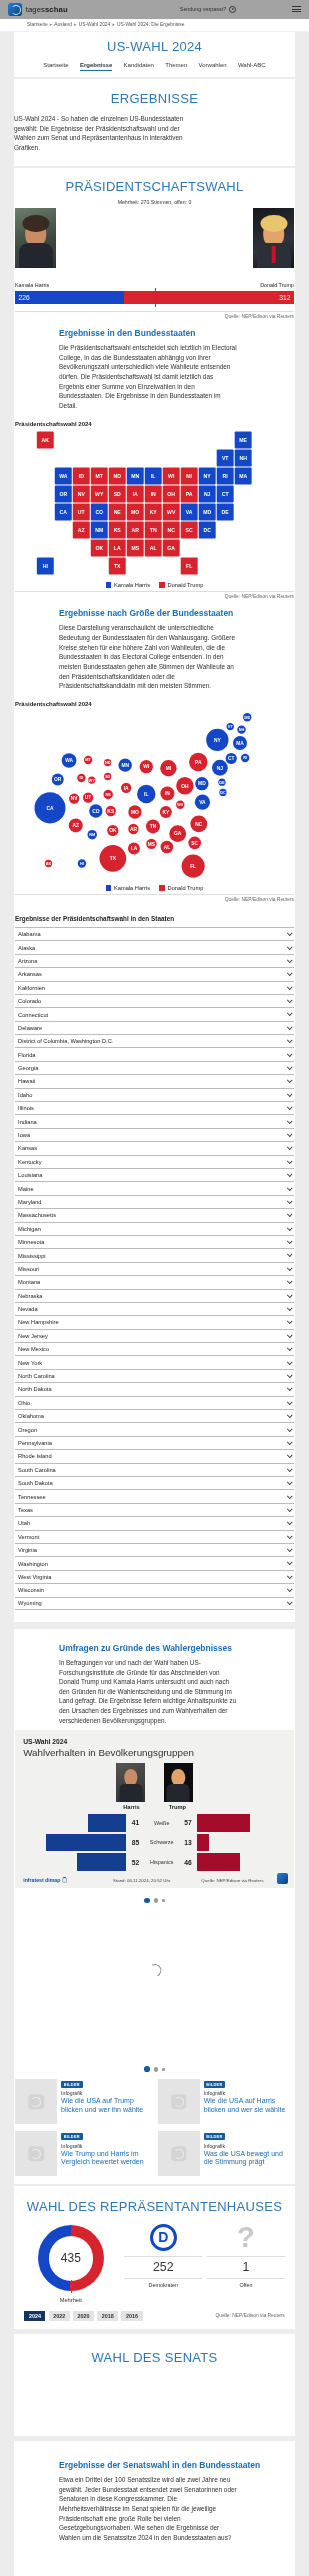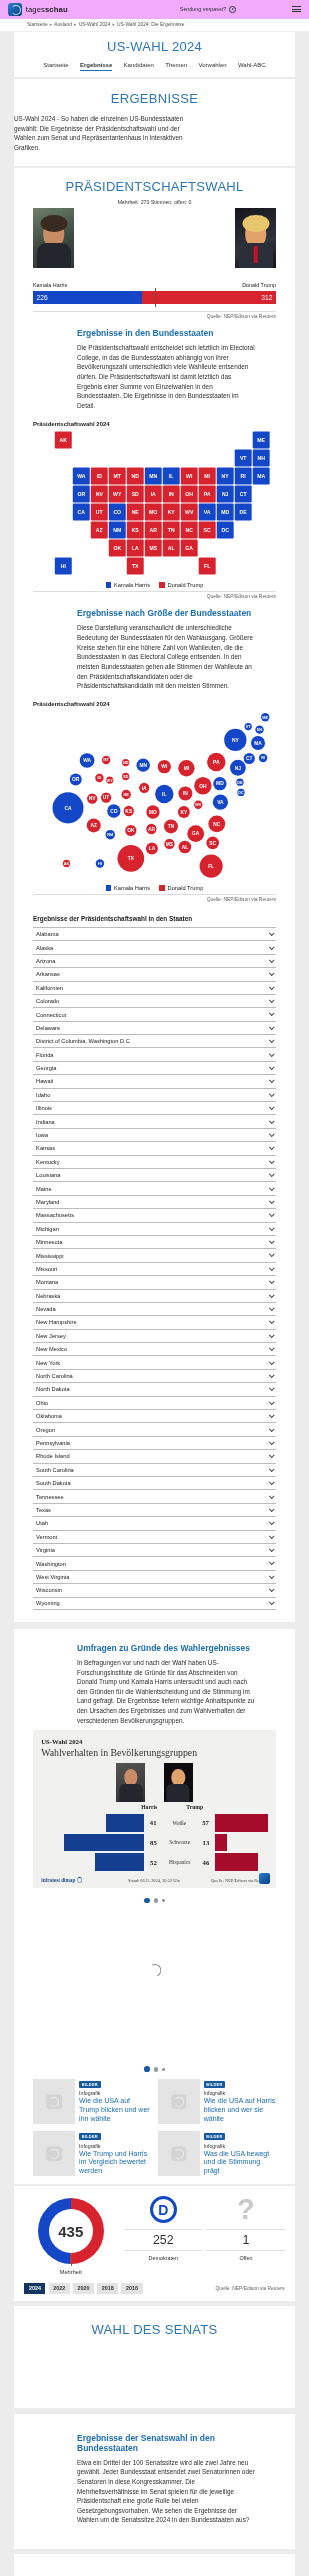--- a/index.html
+++ b/index.html
@@ -1,38 +1,38 @@
 <!DOCTYPE html>
 <html lang="de" style="font-size:8.2px"><head>
 <meta charset="utf-8">
 <style>
   * { margin:0; padding:0; box-sizing:border-box; }
   html,body { background:#ececec; }
   body { width:309px; font-family:"Liberation Sans","DejaVu Sans",sans-serif; color:#2b2b2b; }
   .page { width:309px; position:relative; }
 
   
-  .topbar { background:#f0abfc; height:18.5px; display:flex; align-items:center; padding:0 8.2px; }
+  .topbar { background:#a3a3a3; height:18.5px; display:flex; align-items:center; padding:0 8.2px; }
   .logo-box { width:13.4px; height:13.4px; border-radius:3.1px; background:linear-gradient(135deg,#2a7fd4,#0b3f7e); position:relative; flex:0 0 auto; }
   .logo-box:before { content:""; position:absolute; left:2.6px; top:2.6px; width:8.2px; height:8.2px; border-radius:50%; border:1px solid #cfe6ff; border-left-color:transparent; }
   .brand { font-size:7.7px; margin-left:4.1px; color:#1a1a1a; letter-spacing:0.1px; }
   .brand b { font-weight:bold; }
   .missed { margin-left:auto; margin-right:56px; font-size:5.4px; color:#333; display:flex; align-items:center; gap:2.6px; }
   .play-ic { width:6.7px; height:6.7px; border:0.7px solid #333; border-radius:50%; position:relative; }
   .play-ic:before { content:""; position:absolute; left:2.1px; top:1.5px; border-left:2.6px solid #333; border-top:1.5px solid transparent; border-bottom:1.5px solid transparent; }
   .burger { width:9.3px; height:6.2px; border-top:1px solid #333; border-bottom:1px solid #333; position:relative; }
   .burger:before { content:""; position:absolute; left:0; top:1.5px; width:100%; height:1px; background:#333; }
 
   .crumbs { background:#fff; padding:2.6px 8.2px 3.6px 27px; font-size:4.9px; color:#555; border-bottom:0.5px solid #f2f2f2; }
   .crumbs span.sep { margin:0 2.1px; color:#888; }
 
   
   .card { background:#fff; margin:0 14px; padding:0.5px 0; }
   .gap4 { height:2.1px; } .gap10 { height:5.2px; } .gap14 { height:7.2px; }
-  .inner { padding:0 19px; }
+  .inner { padding:0 1px; }
   .h-xl { text-align:center; color:#2e77b5; font-size:13px; font-weight:normal; letter-spacing:0.3px; }
   .h-sub { color:#1b6db2; font-size:8.5px; font-weight:bold; }
   .para { font-size:6.4px; line-height:1.5; color:#2f2f2f; width:178px; }
   .indent { margin-left:44px; }
   .small-label { font-size:6px; font-weight:bold; color:#222; }
   .source { font-size:4.9px; color:#666; text-align:right; }
   .hr { border-top:0.5px solid #ddd; }
 
   
   .hero-title { padding-top:7.2px; }
@@ -63,21 +63,21 @@
   .legend .key { display:flex; align-items:center; gap:2.6px; }
   .swatch { width:5.7px; height:5.7px; }
 
   
   .acc-row { border-top:0.5px solid #bbb; height:13.4px; display:flex; align-items:center; padding:0 3.1px; cursor:pointer; }
   .acc-row:last-child { border-bottom:0.5px solid #bbb; }
   .acc-row .nm { font-size:5.7px; color:#222; }
   .chev { margin-left:auto; width:4.1px; height:4.1px; border-right:0.8px solid #444; border-bottom:0.8px solid #444; transform:rotate(45deg) translateY(-1px); }
 
   
-  .ig { background:#f1f1ef; margin:5.2px 0; padding:7.2px 8.2px 5.2px; position:relative;font-family:Liberation Serif, serif; }
+  .ig { background:#f1f1ef; margin:5.2px 0; padding:7.2px 8.2px 5.2px; position:relative; }
   .ig .kick { font-size:6.7px; font-weight:bold; color:#222; }
   .ig .ttl { font-size:9.8px; color:#333; margin-top:2.1px; }
   .ig-photos { display:flex; justify-content:center; gap:18.5px; margin-top:5.2px; }
   .ig-ph { width:29px; height:39px; position:relative; overflow:hidden; }
   .ig-ph.h { background:linear-gradient(160deg,#555,#2e2e2e); } .ig-ph.t { background:#0d0d10; }
   .ig-ph:before { content:""; position:absolute; left:50%; top:6.2px; transform:translateX(-50%); width:13.4px; height:16.5px; border-radius:50%; background:#c98d66; }
   .ig-ph.t:before { background:#e2a26b; }
   .ig-ph:after { content:""; position:absolute; left:50%; top:21.6px; transform:translateX(-50%); width:23px; height:18.5px; border-radius:5.2px 5.2px 0 0; background:#23262c; }
   .ig-names { display:flex; font-size:5.7px; font-weight:bold; color:#222; margin:2.1px 0 3.1px; }
   .ig-names span:first-child { margin-left:100px; } .ig-names span:last-child { margin-left:29px; }
@@ -109,21 +109,21 @@
   .thumb:after { content:""; position:absolute; left:50%; top:50%; transform:translate(-50%,-50%); width:8.2px; height:8.2px; border-radius:50%; border:1.3px solid #eee; border-left-color:transparent; }
   .badge { display:inline-block; background:#155a9e; color:#fff; font-size:3.9px; font-weight:bold; letter-spacing:0.3px; padding:1px 2.6px; border-radius:1px; }
   .tease .kick { font-size:5.2px; color:#333; margin:2.1px 0 1px; }
   .tease .ttl { font-size:7px; line-height:1.25; color:#1b6db2; }
 
   
   .house { display:flex; margin-top:8.2px; padding:0 10.3px; }
   .donut-wrap { width:93px; text-align:center; }
   .donut { width:66px; height:66px; border-radius:50%; margin:3.1px auto 0; background:conic-gradient(#d6232e 0 50.6%, #1347c8 50.6% 100%); position:relative; }
   .donut:before { content:""; position:absolute; inset:10.8px; background:#fff; border-radius:50%; }
-  .donut .num { position:absolute; inset:0; display:flex; align-items:center; justify-content:center; font-size:15px; color:#333; z-index:2;font-weight:bold; }
+  .donut .num { position:absolute; inset:0; display:flex; align-items:center; justify-content:center; font-size:12px; color:#333; z-index:2; }
   .donut .dash { position:absolute; left:50%; bottom:-2.1px; height:13.4px; border-left:1px dashed #666; }
   .donut-cap { font-size:5.7px; color:#333; margin-top:5.2px; }
   .stats { flex:1; display:flex; gap:5.2px; padding-left:7.2px; }
   .stat { flex:1; text-align:center; }
   .stat .logo { height:30px; display:flex; align-items:center; justify-content:center; }
   .dem-logo { width:27px; height:27px; border:3.1px solid #1148c6; border-radius:50%; color:#1148c6; font-size:14px; font-weight:bold; display:flex; align-items:center; justify-content:center; }
   .q-logo { font-size:29px; font-weight:bold; color:#c9c9c9; line-height:1; }
   .gop-logo { background:#e02030; color:#fff; font-weight:bold; font-size:12.4px; padding:5.2px 5.2px; letter-spacing:0.5px; position:relative; }
   .gop-logo i { font-style:normal; font-size:4.1px; position:absolute; right:1px; bottom:4.1px; }
   .stat .n { border-top:0.5px solid #ddd; border-bottom:0.5px solid #ddd; font-size:12.4px; color:#333; padding:3.1px 0; margin-top:4.1px; }
@@ -950,20 +950,21 @@
             <div class="thumb"></div>
             <div><span class="badge">BILDER</span><div class="kick">Infografik</div><div class="ttl">Was die USA bewegt und die Stimmung prägt</div></div>
           </div>
         </div>
     </div>
   </section>
 
   <div class="gap4"></div>
 
   <section class="card">
+    <h2 class="h-xl" style="margin-top:12.4px">WAHL DES REPRÄSENTANTENHAUSES</h2>
     <div class="house">
       <div class="donut-wrap">
         <div class="donut">
           <span class="num">435</span>
           <span class="dash"></span>
         </div>
         <div class="donut-cap">Mehrheit</div>
       </div>
       <div class="stats">
         <div class="stat">

